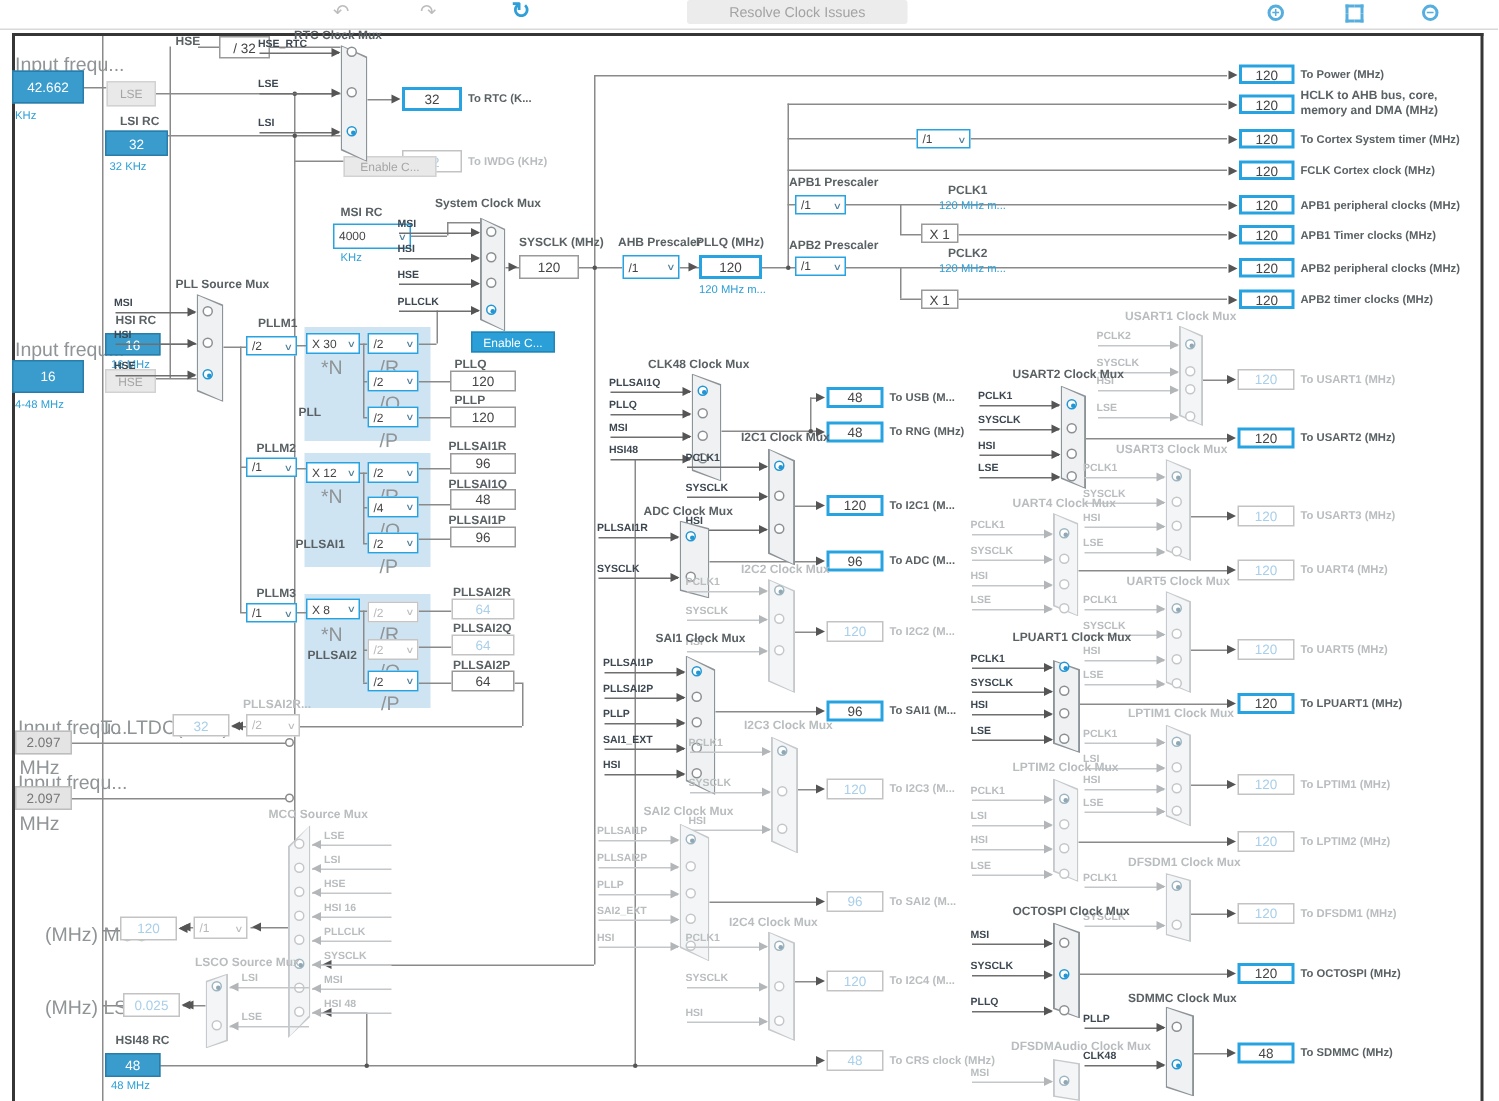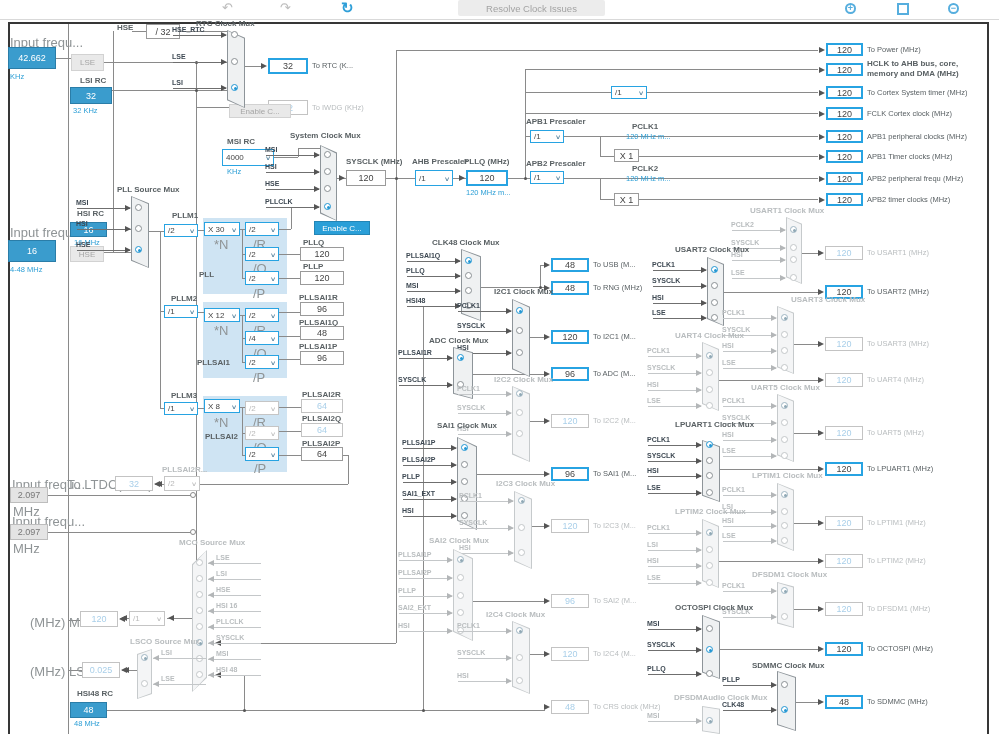--- a/index.html
+++ b/index.html
@@ -12,21 +12,21 @@
   .c-b{color:#2d9fd6;font-size:7.5px}
   .c-gy{color:#8f9496;font-size:13px}
   .box{position:absolute;display:flex;align-items:center;justify-content:center;font-size:9px;background:#fff;box-sizing:border-box;white-space:nowrap}
   .st-act{border:2px solid #27a3e2;color:#454545}
   .st-dis{border:1px solid #c3c3c3;color:#a9cfe9}
   .st-pln{border:1px solid #9a9a9a;color:#454545}
   .st-blue{background:#3a9ccd;border:1px solid #2a7da8;color:#fff}
   .st-gray{background:#e4e4e4;border:1px solid #bdbdbd;color:#777}
   .st-btn{background:#e9e9e9;border:1px solid #d2d2d2;color:#a5a5a5;font-size:8px}
   .st-btnb{background:#2a9fd8;border:1px solid #2385b5;color:#fff;font-size:8px}
-  .boxlb{position:absolute;font-size:7.5px;font-weight:normal;color:#5a6164;white-space:nowrap;line-height:1}
+  .boxlb{position:absolute;font-size:7.5px;font-weight:bold;color:#5a6164;white-space:nowrap;line-height:1}
   .boxlb.g{color:#b9bdbf}
   .dd{position:absolute;background:#fff;box-sizing:border-box;display:flex;align-items:center;font-size:8px;padding:0 3px}
   .dd .ch{margin-left:auto;font-size:6px;color:#4c7d99;transform:scaleX(1.4)}
   .dd.act{border:1.5px solid #27a3e2;color:#454545}
   .dd.dis{border:1px solid #c5c5c5;color:#b9b9b9}
   .dd.dis .ch{color:#bcbcbc}
   .wire{position:absolute;background:#8a8a8a}
   .panel{position:absolute;background:#cfe4f3}
   .shape{position:absolute}
   .arr-r{position:absolute;width:0;height:0;border-top:3px solid transparent;border-bottom:3px solid transparent;border-left:6px solid #555}
@@ -279,21 +279,21 @@
       <div class="box st-act" style="left: 826px; top: 107px; width: 37px; height: 13px;">120</div>
       <div class="boxlb" style="left: 867px; top: 109.5px;">FCLK Cortex clock (MHz)</div>
       <div class="arr-r" style="left: 819px; top: 110.5px;"></div>
       <div class="box st-act" style="left: 826px; top: 130px; width: 37px; height: 13px;">120</div>
       <div class="boxlb" style="left: 867px; top: 132.5px;">APB1 peripheral clocks (MHz)</div>
       <div class="arr-r" style="left: 819px; top: 133.5px;"></div>
       <div class="box st-act" style="left: 826px; top: 150px; width: 37px; height: 13px;">120</div>
       <div class="boxlb" style="left: 867px; top: 152.5px;">APB1 Timer clocks (MHz)</div>
       <div class="arr-r" style="left: 819px; top: 153.5px;"></div>
       <div class="box st-act" style="left: 826px; top: 172px; width: 37px; height: 13px;">120</div>
-      <div class="boxlb" style="left: 867px; top: 174.5px;">APB2 peripheral frequ (MHz)</div>
+      <div class="boxlb" style="left: 867px; top: 174.5px;">APB2 peripheral clocks (MHz)</div>
       <div class="arr-r" style="left: 819px; top: 175.5px;"></div>
       <div class="box st-act" style="left: 826px; top: 193px; width: 37px; height: 13px;">120</div>
       <div class="boxlb" style="left: 867px; top: 195.5px;">APB2 timer clocks (MHz)</div>
       <div class="arr-r" style="left: 819px; top: 196.5px;"></div>
       <div class="box st-pln" style="left: 300px; top: 247px; width: 44px; height: 14px;">120</div>
       <div class="box st-pln" style="left: 300px; top: 271px; width: 44px; height: 14px;">120</div>
       <div class="box st-pln" style="left: 300px; top: 302px; width: 44px; height: 14px;">96</div>
       <div class="box st-pln" style="left: 300px; top: 326px; width: 44px; height: 14px;">48</div>
       <div class="box st-pln" style="left: 300px; top: 351px; width: 44px; height: 14px;">96</div>
       <div class="box st-dis" style="left: 301px; top: 399px; width: 42px; height: 14px;">64</div>
@@ -717,21 +717,21 @@
       <div class="arr-r" style="left: 701px; top: 300px;"></div>
       <div class="muxlbl" style="left: 652px; top: 294px; color: rgb(61, 72, 82);">HSI</div>
       <div class="radio" style="left: 711px; top: 299px; border: 1px solid rgb(138, 144, 148);"></div>
       <div class="stub" style="left: 653px; top: 318px; width: 53px; background: rgb(111, 111, 111);"></div>
       <div class="arr-r" style="left: 701px; top: 315px;"></div>
       <div class="muxlbl" style="left: 652px; top: 309px; color: rgb(61, 72, 82);">LSE</div>
       <div class="radio" style="left: 711px; top: 314px; border: 1px solid rgb(138, 144, 148);"></div>
       <div class="shape" style="left: 0px; top: 0px;"></div>
       <div class="shape" style="left: 777px; top: 306px; width: 17px; height: 68px; background: rgb(198, 202, 204); clip-path: polygon(0px 0px, 100% 10%, 100% 100%, 0px 90%);"></div>
       <div class="shape" style="left: 778px; top: 307px; width: 15px; height: 66px; background: rgb(244, 245, 246); clip-path: polygon(0px 0px, 100% 10%, 100% 100%, 0px 90%);"></div>
-      <div class="muxlbl" style="left: 791px; top: 296px; font-size: 8px; color: rgb(185, 189, 191);">USART3 Clock Mux</div>
+      <div class="muxlbl" style="left: 744px; top: 296px; font-size: 8px; color: rgb(185, 189, 191);">USART3 Clock Mux</div>
       <div class="stub" style="left: 723px; top: 318px; width: 53px; background: rgb(196, 199, 201);"></div>
       <div class="arr-r gr" style="left: 771px; top: 315px;"></div>
       <div class="muxlbl" style="left: 722px; top: 309px; color: rgb(185, 189, 191);">PCLK1</div>
       <div class="radio" style="left: 781px; top: 314px; border: 1px solid rgb(159, 182, 194);">
         <i style="position: absolute; left: 1.5px; top: 1.5px; width: 3px; height: 3px; border-radius: 50%; background: rgb(143, 168, 181);"></i>
       </div>
       <div class="stub" style="left: 723px; top: 335px; width: 53px; background: rgb(196, 199, 201);"></div>
       <div class="arr-r gr" style="left: 771px; top: 332px;"></div>
       <div class="muxlbl" style="left: 722px; top: 326px; color: rgb(185, 189, 191);">SYSCLK</div>
       <div class="radio" style="left: 781px; top: 331px; border: 1px solid rgb(195, 199, 201);"></div>

